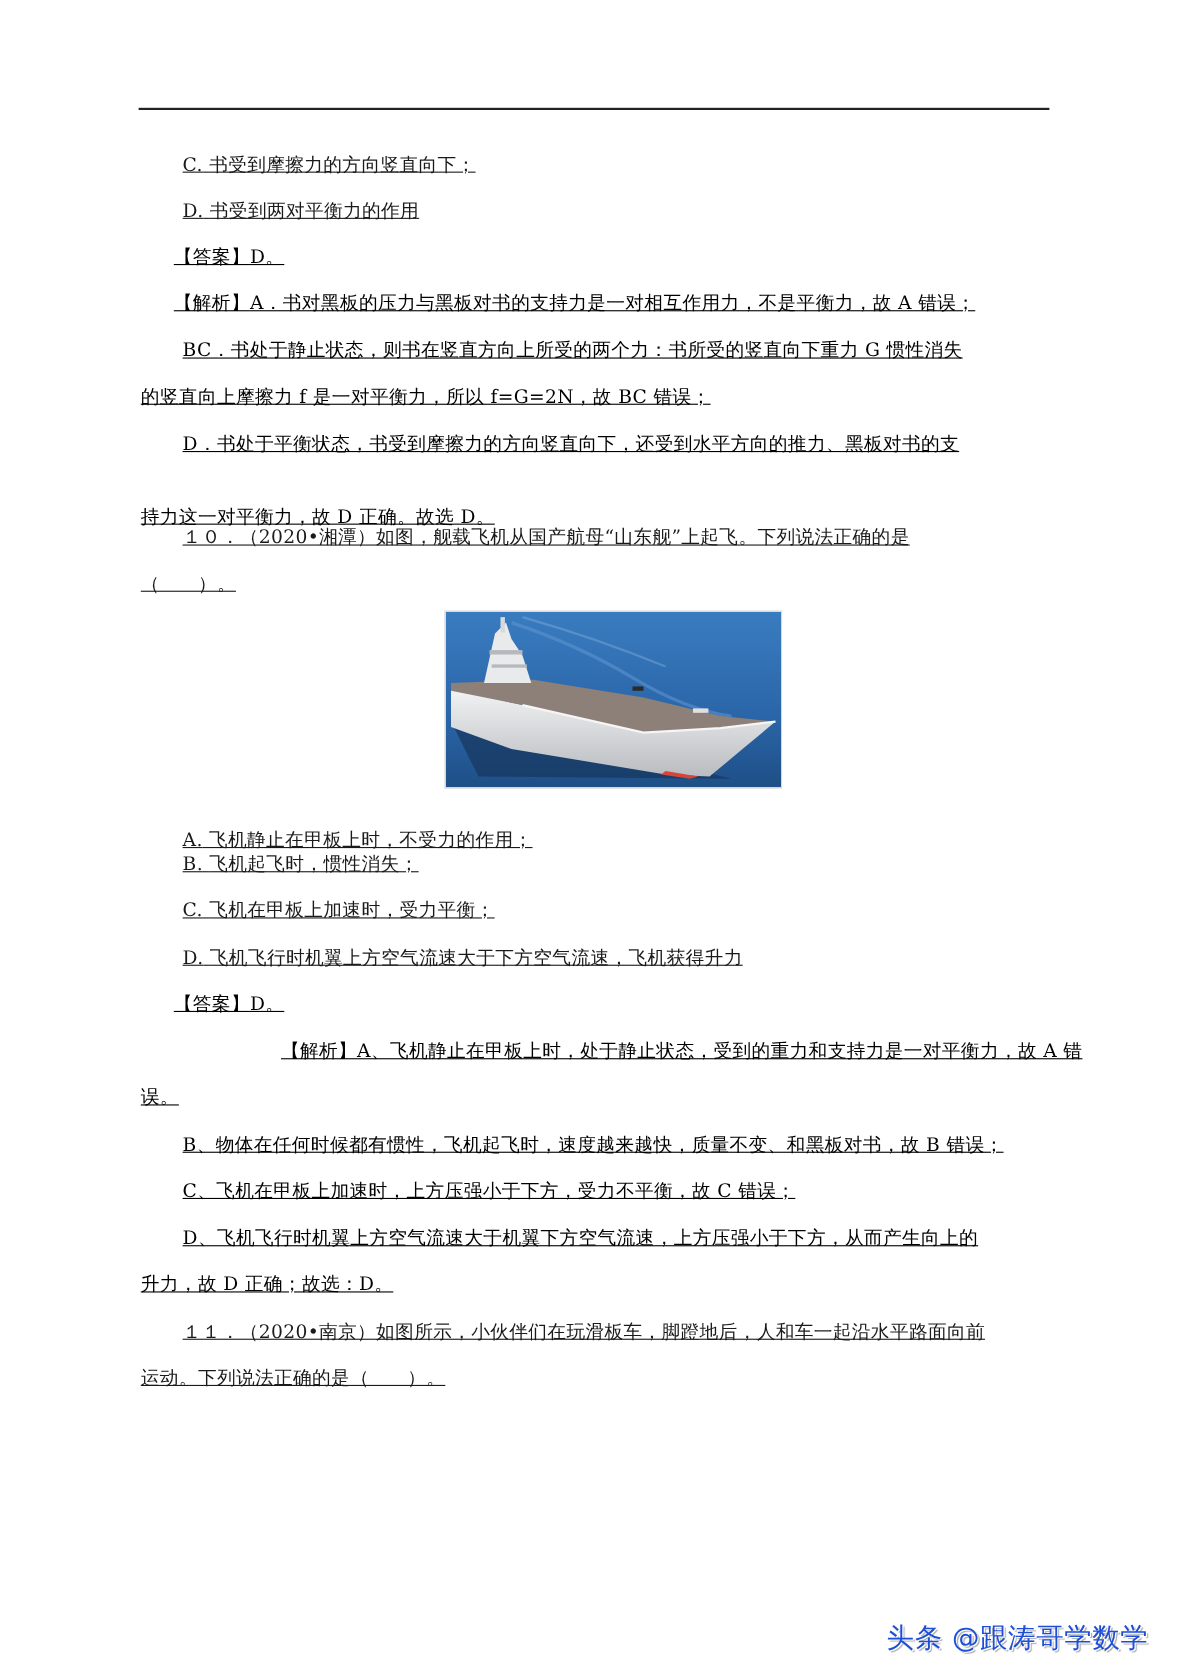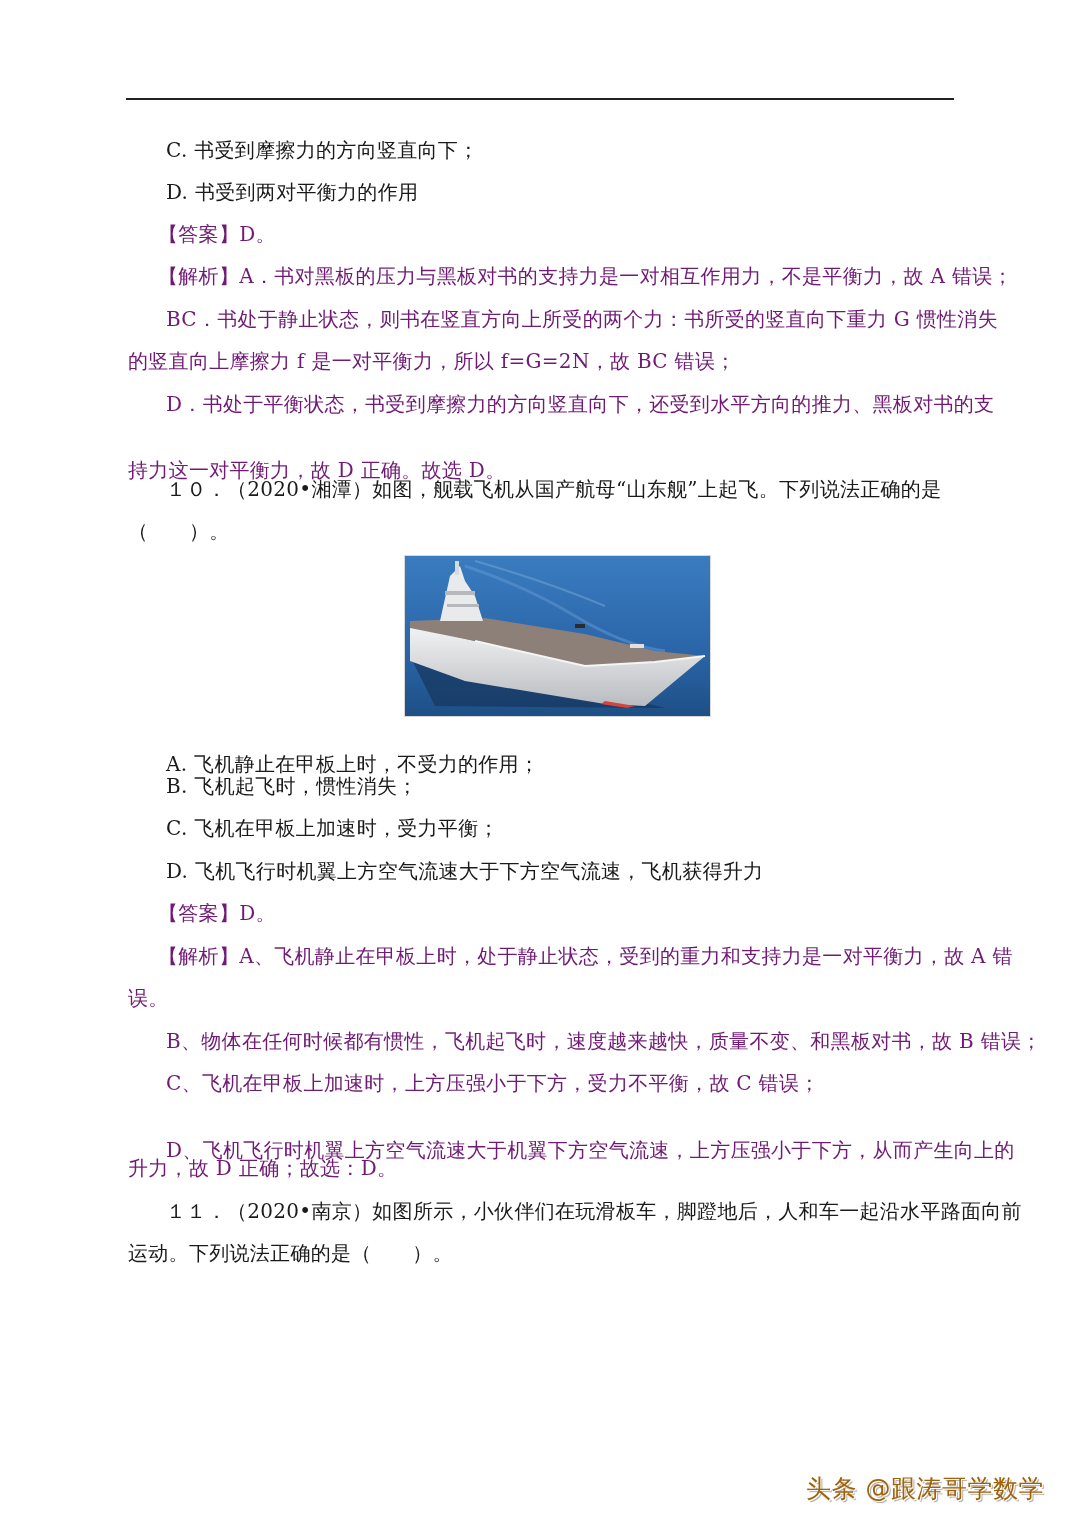--- a/index.html
+++ b/index.html
@@ -26,45 +26,46 @@
     .page {
       position: absolute;
       left: 128px;
       top: 0;
       width: 826px;
     }
     .line {
       position: absolute;
       left: 0;
       width: 826px;
-      font-size: 20px;
+      font-size: 17px;
       line-height: 24px;
       white-space: nowrap;
       letter-spacing: 0.3px;
+      text-decoration: underline;
     }
     .indent { padding-left: 38px; }
-    .red { color: #701a75; }
+    .red { color: #000000; }
     .black { color: #1a1a1a; }
     .figure {
       position: absolute;
       left: 404px;
       top: 555px;
       width: 305px;
       height: 160px;
       overflow: hidden;
       border: 1px solid #d8d8d8;
     }
     .figure svg { display: block; }
     .watermark {
       position: absolute;
       left: 806px;
       top: 1472px;
       font-family: "DejaVu Sans", "Liberation Sans", sans-serif;
       font-size: 25px;
-      color: #a16207;
+      color: #1d4ed8;
       letter-spacing: 0.5px;
       text-shadow: 1px 1px 0 #ffffff, 2px 2px 1px rgba(0,0,0,0.35);
     }
   </style>
 </head>
 <body>
 
 <div class="rule"></div>
 
 <div class="page">
@@ -113,21 +114,21 @@
   <div class="line red" style="top:901px; padding-left:30px;">
     <span>【答案】</span><span>D。</span>
   </div>
 
   <div class="line red" style="top:944px; padding-left:30px;text-align:right;">
     <span>【解析】</span><span>A、飞机静止在甲板上时，处于静止状态，受到的重力和支持力是一对平衡力，故 A 错</span>
   </div>
   <div class="line red" style="top:986px;">误。</div>
   <div class="line indent red" style="top:1029px;">B、物体在任何时候都有惯性，飞机起飞时，速度越来越快，质量不变、和黑板对书，故 B 错误；</div>
   <div class="line indent red" style="top:1071px;">C、飞机在甲板上加速时，上方压强小于下方，受力不平衡，故 C 错误；</div>
-  <div class="line indent red" style="top:1114px;margin-top:24px;">D、飞机飞行时机翼上方空气流速大于机翼下方空气流速，上方压强小于下方，从而产生向上的</div>
+  <div class="line indent red" style="top:1114px;">D、飞机飞行时机翼上方空气流速大于机翼下方空气流速，上方压强小于下方，从而产生向上的</div>
   <div class="line red" style="top:1156px;">升力，故 D 正确；故选：D。</div>
 
   <div class="line indent black" style="top:1199px;">１１．（2020•南京）如图所示，小伙伴们在玩滑板车，脚蹬地后，人和车一起沿水平路面向前</div>
   <div class="line black" style="top:1241px;">运动。下列说法正确的是（　　）。</div>
 </div>
 
 <div class="figure">
   <svg width="305" height="160" viewBox="0 0 305 160">
     <defs>
       <linearGradient id="sea" x1="0" y1="0" x2="0" y2="1">

